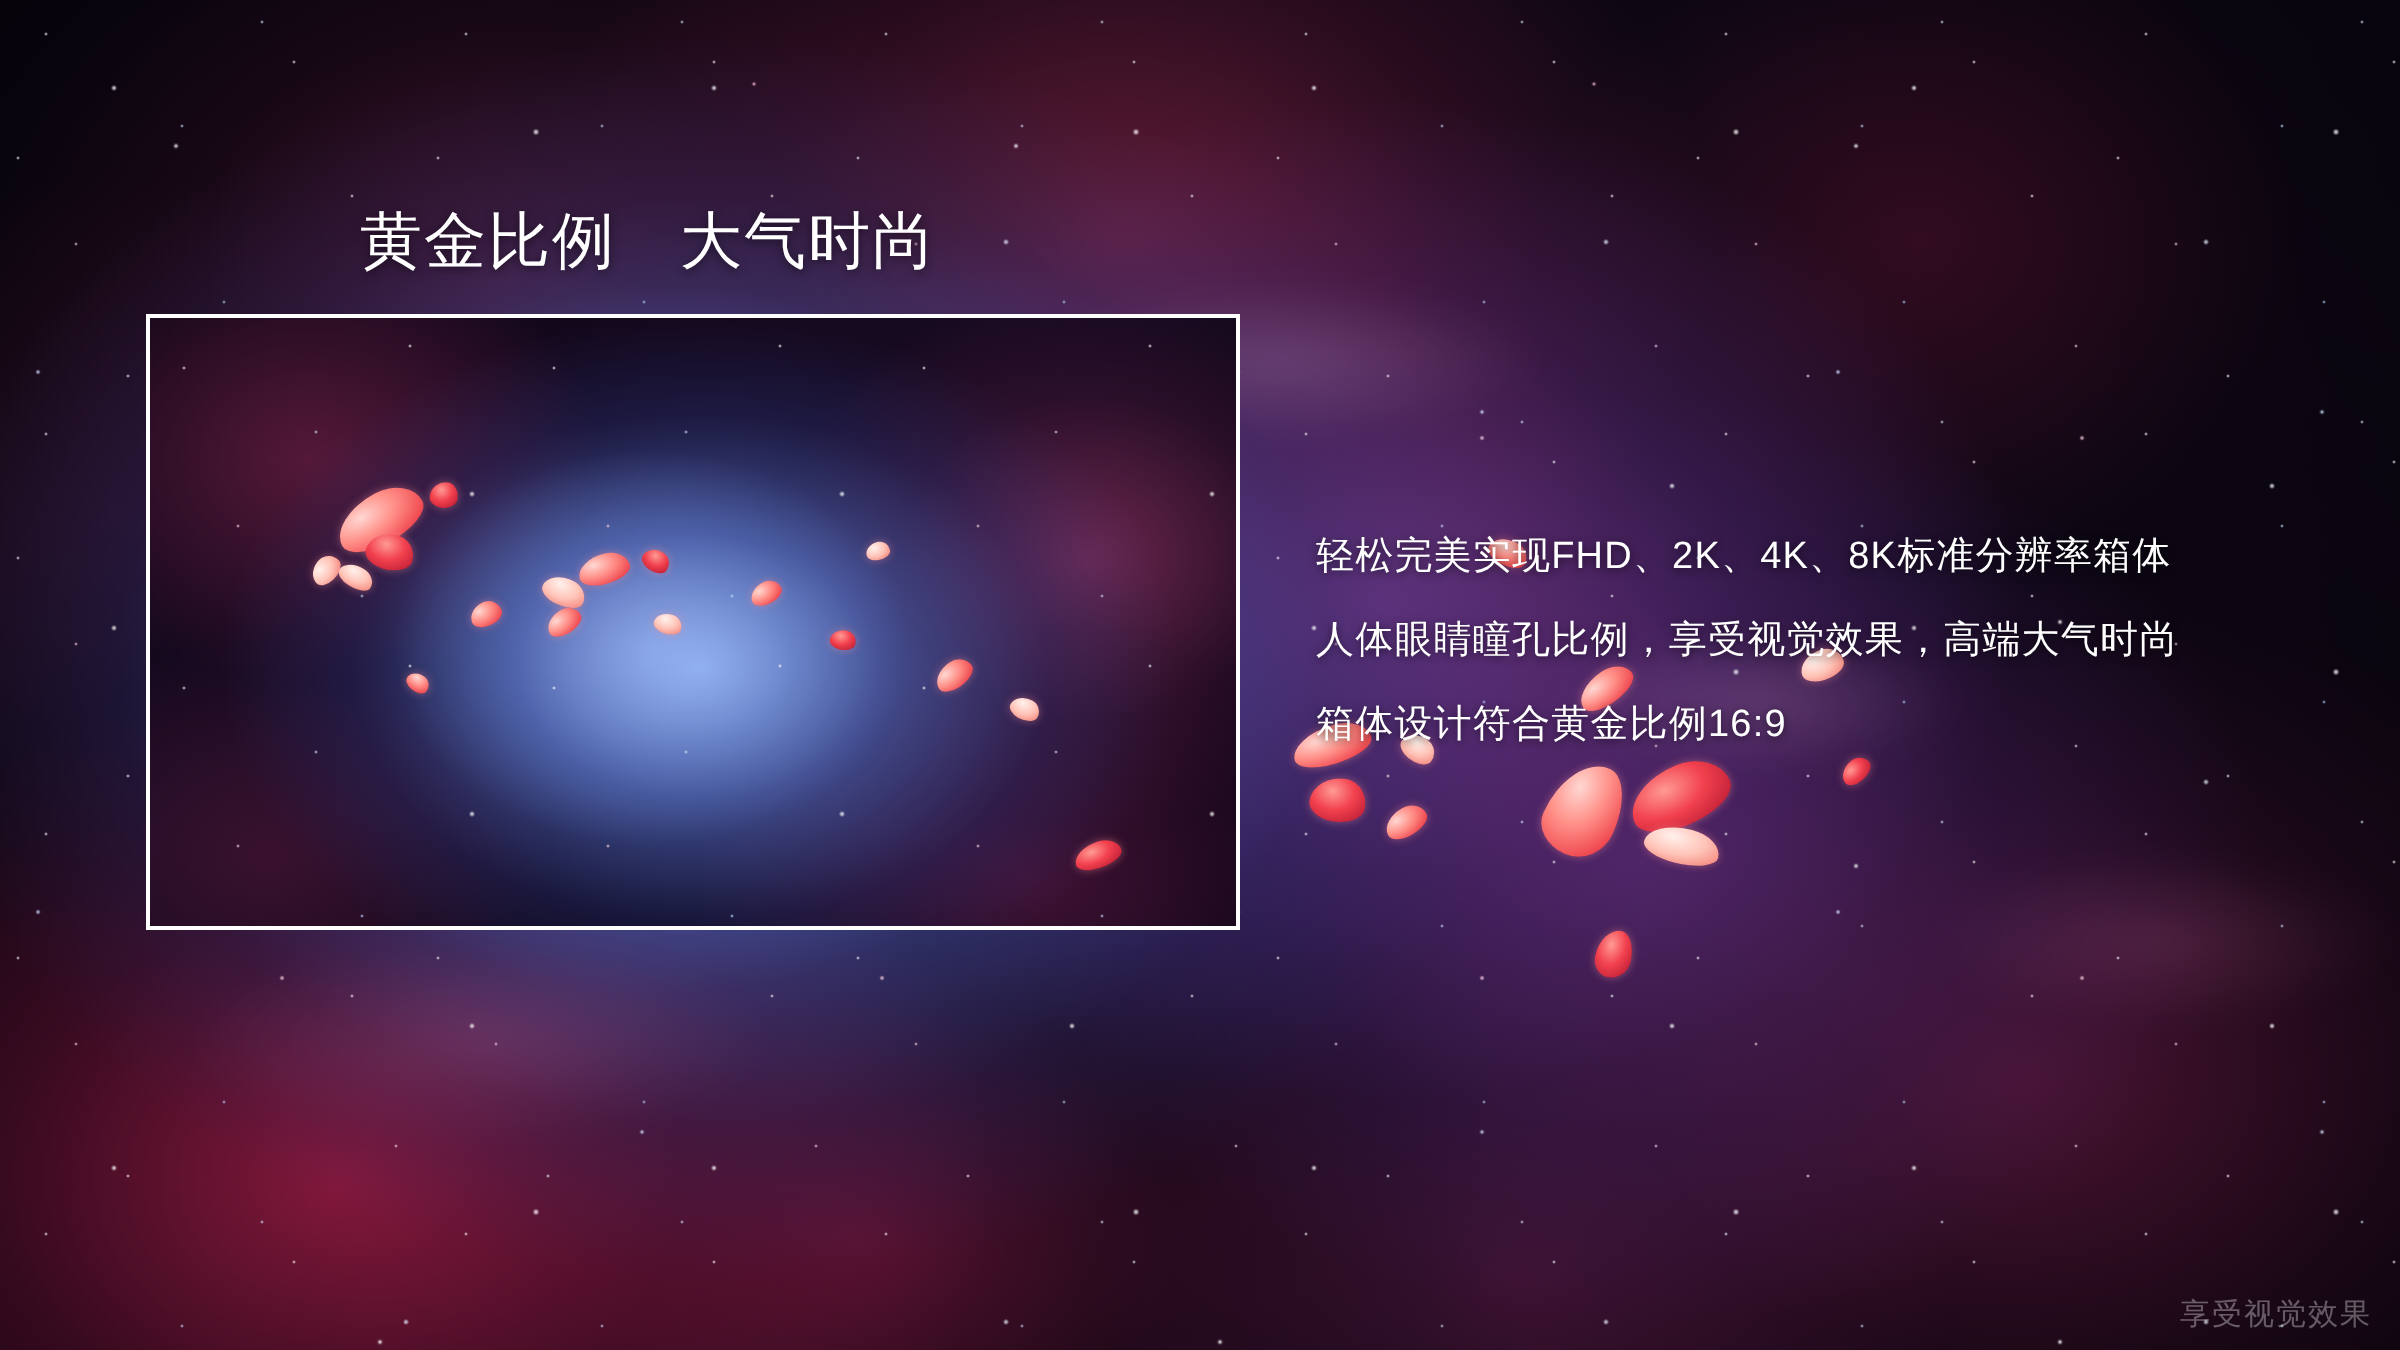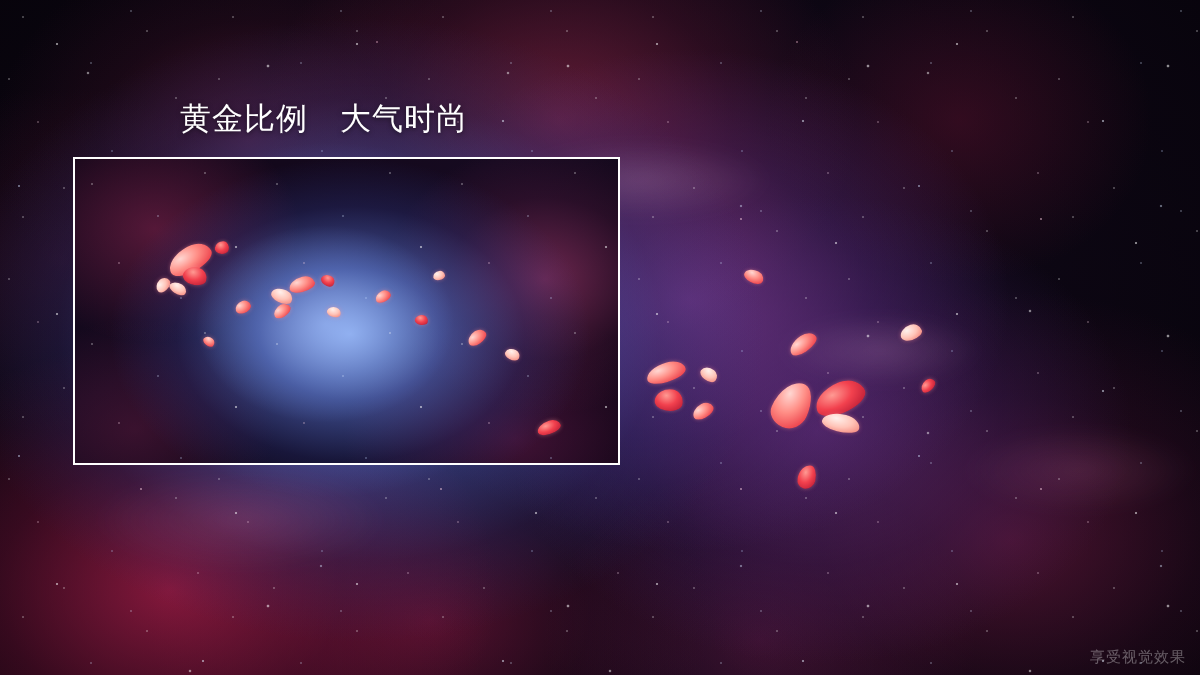--- a/index.html
+++ b/index.html
@@ -5,21 +5,21 @@
   html, body {
     margin: 0;
     padding: 0;
     background: #000;
   }
   #slide {
     position: relative;
     width: 1200px;
     height: 675px;
     overflow: hidden;
-    font-family: Liberation Mono, monospace;
+    font-family: Liberation Sans, sans-serif;
     background-color: #0a0409;
   }
 
   
   .bg-layer {
     position: absolute;
     inset: 0;
     pointer-events: none;
   }
   #bg-base {
@@ -251,16 +251,21 @@
       <div class="petal" style="left:392px;top:172px;width:20px;height:13px;transform:rotate(-34deg);"></div>
       <div class="petal pale" style="left:430px;top:190px;width:15px;height:11px;transform:rotate(28deg);"></div>
       <div class="petal deep" style="left:462px;top:262px;width:24px;height:13px;transform:rotate(-18deg);"></div>
       <div class="petal" style="left:128px;top:178px;width:12px;height:9px;transform:rotate(40deg);"></div>
       <div class="petal pale" style="left:358px;top:112px;width:12px;height:9px;transform:rotate(-10deg);"></div>
     </div>
   </div>
 
   <div id="slide-title">黄金比例　大气时尚</div>
 
+  <div id="body-text">
+    <div class="body-line">轻松完美实现FHD、2K、4K、8K标准分辨率箱体</div>
+    <div class="body-line">人体眼睛瞳孔比例，享受视觉效果，高端大气时尚</div>
+    <div class="body-line">箱体设计符合黄金比例16:9</div>
+  </div>
 
   <div id="watermark">享受视觉效果</div>
 
 </div>
 
 </body></html>

